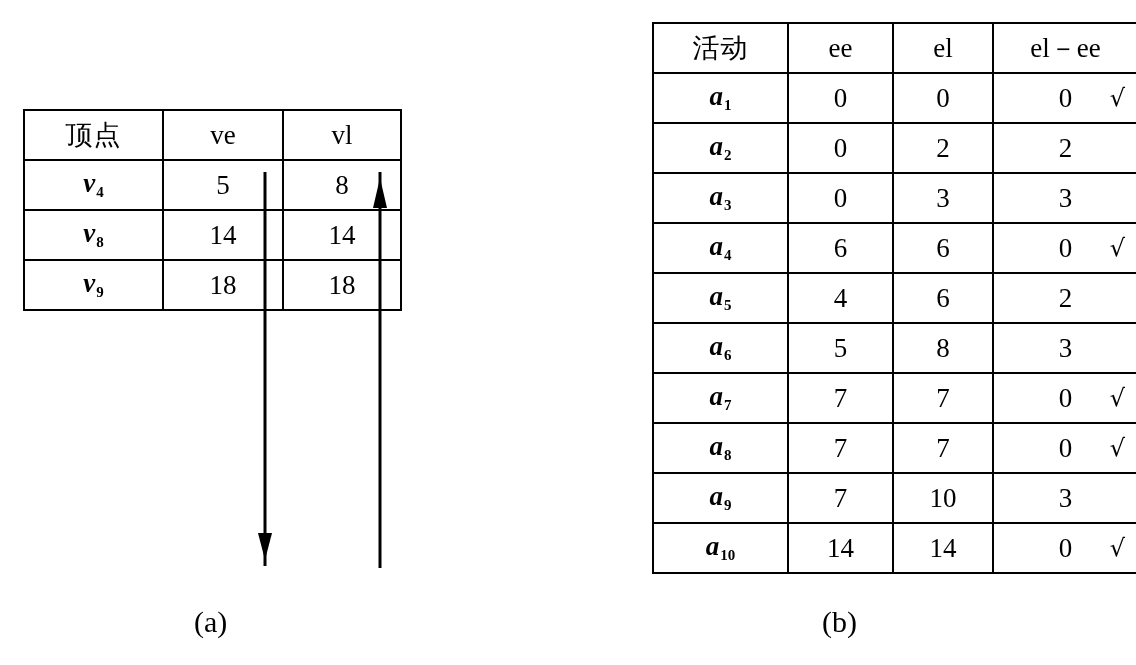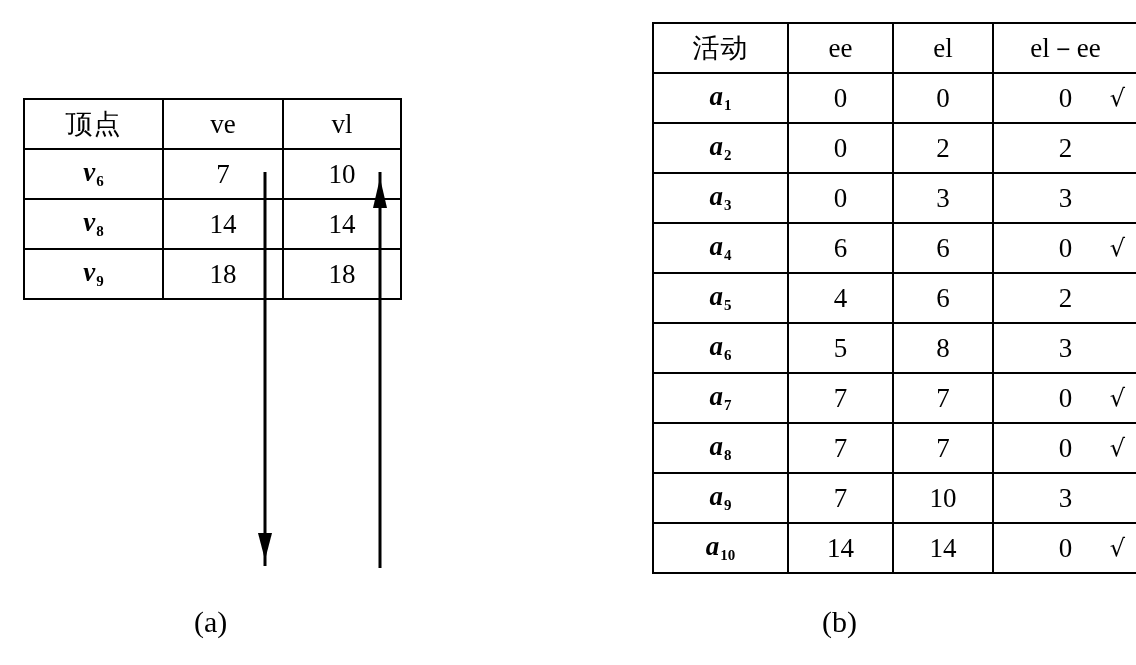--- a/index.html
+++ b/index.html
@@ -68,21 +68,21 @@
     right: 12px;
     top: 50%;
     transform: translateY(-50%);
     font-size: 24px;
     font-family: "DejaVu Sans", sans-serif;
   }
 
   
   #table-a {
     left: 23px;
-    top: 98px;
+    top: 109px;
     width: 377px;
   }
   #table-a td { height: 48px; }
   #table-a .c-vertex { width: 139px; }
   #table-a .c-ve     { width: 120px; }
   #table-a .c-vl     { width: 118px; }
 
   
   .arrow-layer {
     position: absolute;
@@ -122,23 +122,23 @@
       <col class="c-vl">
   </colgroup>
   <tbody>
     <tr class="hdr">
       <td class="cjk">顶点</td>
       <td>ve</td>
       <td>vl</td>
     </tr>
 
     <tr>
-      <td class="vlabel"><span>v</span><sub>6</sub></td>
-      <td class="num">7</td>
-      <td class="num">10</td>
+      <td class="vlabel"><span>v</span><sub>4</sub></td>
+      <td class="num">5</td>
+      <td class="num">8</td>
     </tr>
     <tr>
       <td class="vlabel"><span>v</span><sub>8</sub></td>
       <td class="num">14</td>
       <td class="num">14</td>
     </tr>
     <tr>
       <td class="vlabel"><span>v</span><sub>9</sub></td>
       <td class="num">18</td>
       <td class="num">18</td>

